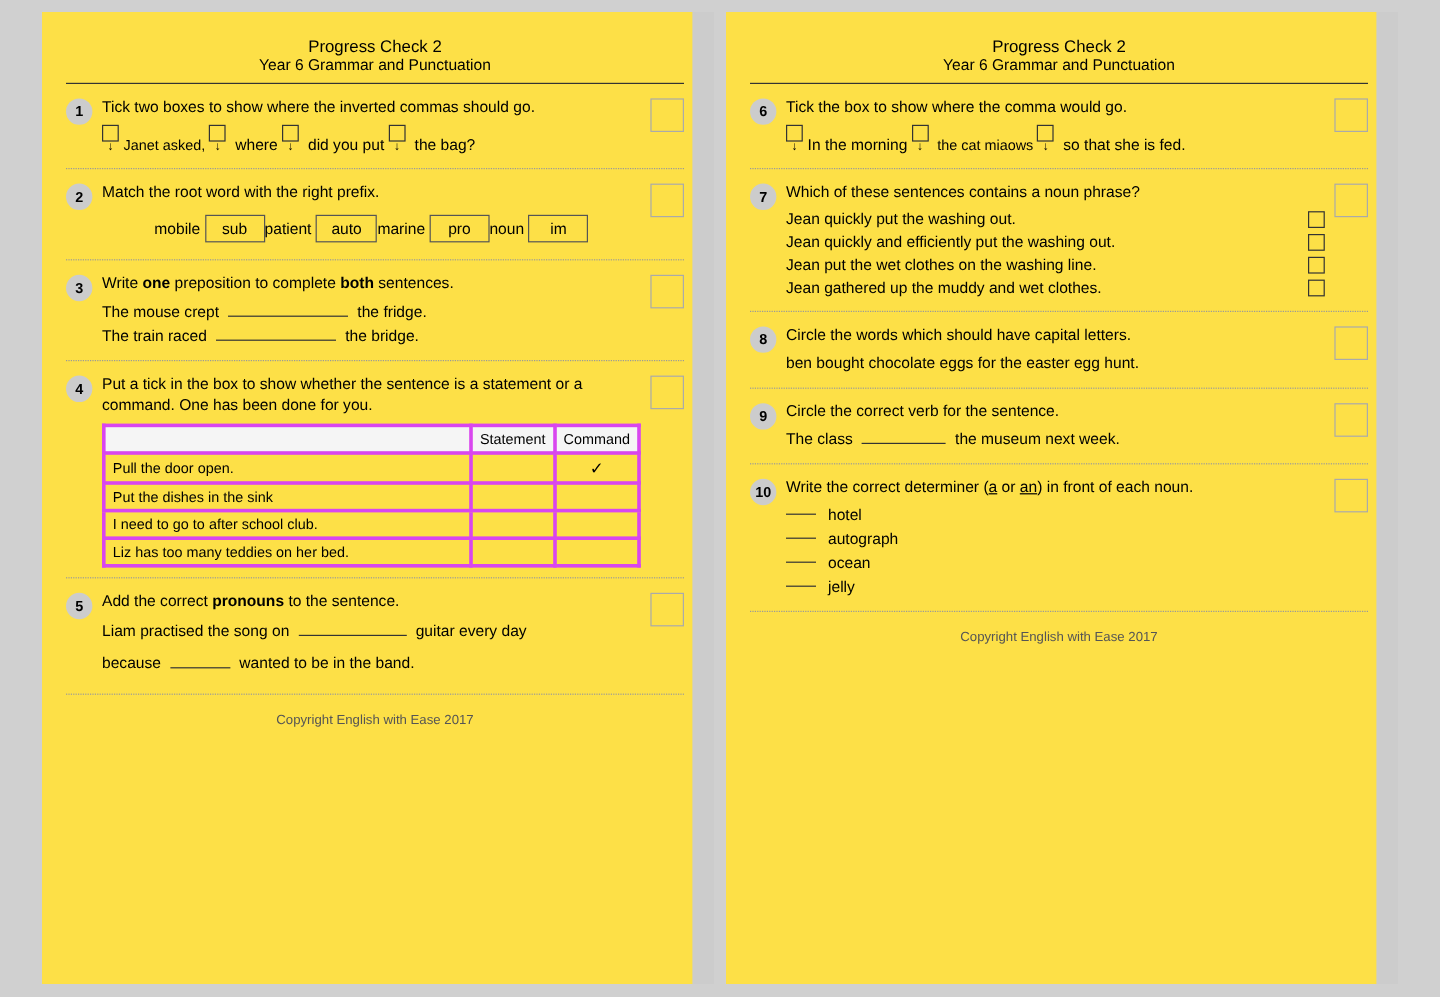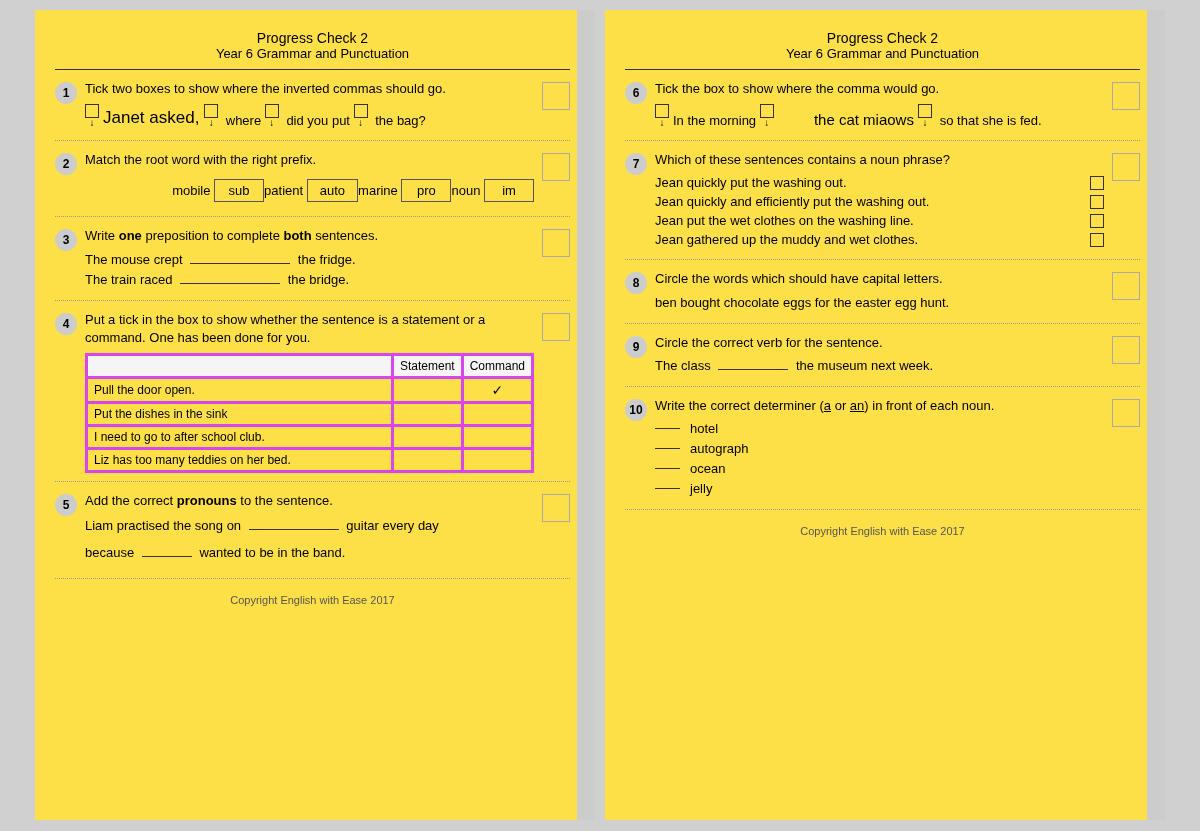--- a/index.html
+++ b/index.html
@@ -94,21 +94,21 @@
     }
     .arrow-down {
       font-size: 10px;
       line-height: 1;
     }
 
     
     .prefix-row {
       display: flex;
       margin-bottom: 6px;
-      justify-content: flex-end;
+      justify-content: center;
     }
     .prefix-col {
       text-align: center;
     }
     .prefix-box {
       border: 1px solid #555;
       padding: 3px 12px;
       margin-top: 4px;
       font-size: 13px;
       display: inline-block;
@@ -233,21 +233,21 @@
 
   <div class="question-block">
     <span class="q-number">1</span>
     <div class="q-content">
       <div class="q-text">Tick two boxes to show where the inverted commas should go.</div>
       <div class="inverted-commas-row">
         <div class="checkbox-with-arrow">
           <span class="small-checkbox"></span>
           <span class="arrow-down">↓</span>
         </div>
-        <span style="font-size:17px;text-align:center;">Janet asked,&nbsp;</span>
+        <span style="font-size:12px;text-align:center;">Janet asked,&nbsp;</span>
         <div class="checkbox-with-arrow">
           <span class="small-checkbox"></span>
           <span class="arrow-down">↓</span>
         </div>
         <span style="font-size:13px;">&nbsp;where&nbsp;</span>
         <div class="checkbox-with-arrow">
           <span class="small-checkbox"></span>
           <span class="arrow-down">↓</span>
         </div>
         <span style="font-size:13px;">&nbsp;did you put&nbsp;</span>
@@ -383,21 +383,21 @@
       <div class="comma-row">
         <div class="checkbox-with-arrow">
           <span class="small-checkbox"></span>
           <span class="arrow-down">↓</span>
         </div>
         <span style="font-size:13px;">In the morning&nbsp;</span>
         <div class="checkbox-with-arrow">
           <span class="small-checkbox"></span>
           <span class="arrow-down">↓</span>
         </div>
-        <span style="font-size:15px;margin-left:32px;">&nbsp;the cat miaows&nbsp;</span>
+        <span style="font-size:12px;">&nbsp;the cat miaows&nbsp;</span>
         <div class="checkbox-with-arrow">
           <span class="small-checkbox"></span>
           <span class="arrow-down">↓</span>
         </div>
         <span style="font-size:13px;">&nbsp;so that she is fed.</span>
       </div>
     </div>
     <div class="score-box"></div>
   </div>
 

